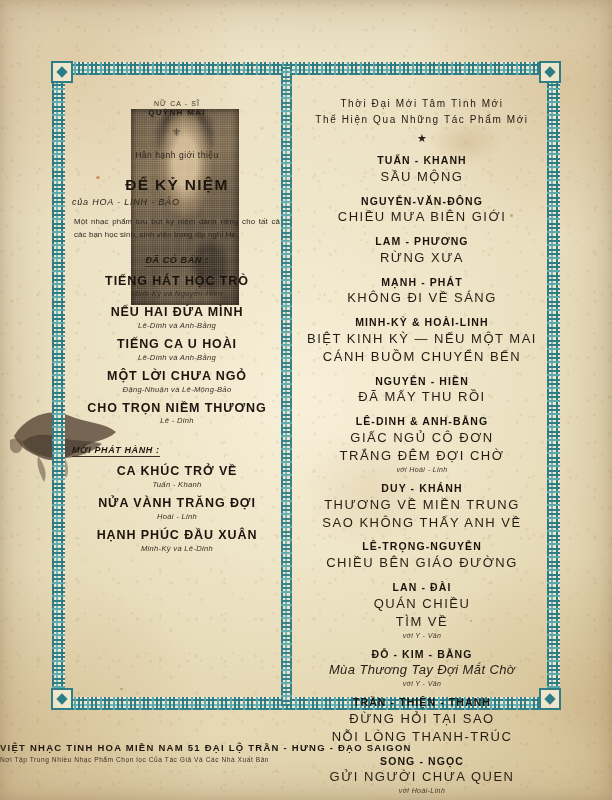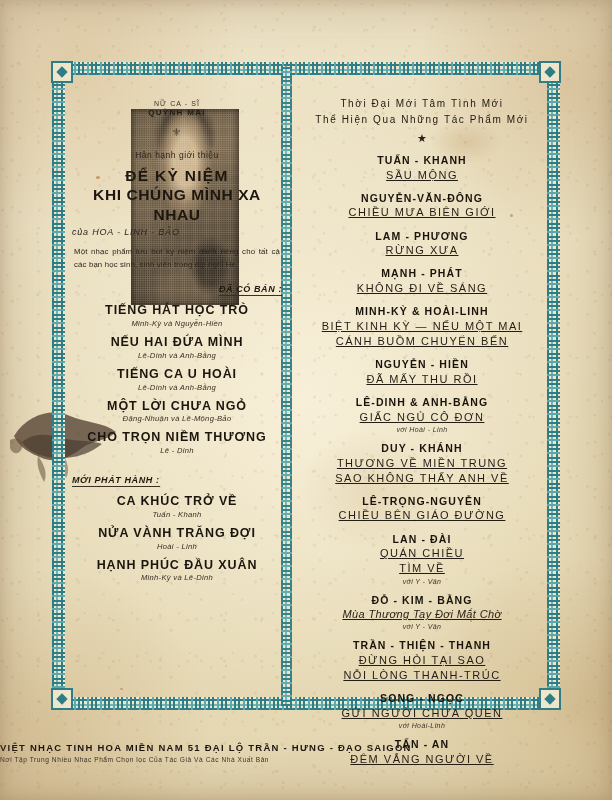--- a/index.html
+++ b/index.html
@@ -112,36 +112,36 @@
     position:absolute;inset:0;opacity:.45;
     background-image:radial-gradient(circle,rgba(255,245,220,.55) 0 .7px,transparent 1.1px);
     background-size:2.2px 2.2px;
   }
   #photoEdge{position:absolute;inset:0;box-shadow:inset 0 0 9px rgba(20,14,8,.75);}
 
   
   .cap        {text-align:center;font-size:7px;letter-spacing:1.1px;color:#3a3128;margin-top:4px;}
   .cap b      {display:block;font-size:8px;letter-spacing:1.3px;margin-top:1px;color:#241d16;}
   .orn        {text-align:center;font-size:11px;color:#4b4033;margin:9px 0 11px;letter-spacing:1px;}
-  .intro      {text-align:center;font-size:8.5px;color:#2e271f;letter-spacing:.5px;margin-bottom:6px;}
+  .intro      {text-align:center;font-size:8.5px;color:#2e271f;letter-spacing:.5px;margin-bottom:15px;}
   .t1         {text-align:center;font-size:15.5px;font-weight:bold;color:#1d1710;letter-spacing:1.3px;line-height:1.25;}
   .t2         {text-align:center;font-size:15.5px;font-weight:bold;color:#1d1710;letter-spacing:.6px;line-height:1.25;}
   .by         {text-align:left;font-size:9px;font-style:italic;color:#2b241c;letter-spacing:.8px;margin-top:3px;}
   .blurb      {font-size:7.8px;color:#2c251d;line-height:1.62;text-align:justify;margin:9px 2px 0 2px;letter-spacing:.15px;}
   .sechead    {font-size:9px;font-style:italic;font-weight:bold;color:#20190f;letter-spacing:.6px;
                border-bottom:1px solid #3a2f22;display:inline-block;padding-bottom:1px;margin:13px 0 7px;}
   .song       {text-align:center;font-size:12.5px;font-weight:bold;color:#1b150e;letter-spacing:.9px;line-height:1.18;}
   .author     {text-align:center;font-size:7.6px;font-style:italic;color:#362d22;letter-spacing:.3px;margin:1px 0 7px;}
 
   
   .hdr        {font-size:10px;color:#1f1810;letter-spacing:1.6px;line-height:1.55;}
   .star       {font-size:11px;color:#2a2218;margin:5px 0 9px;}
   .blk        {margin-bottom:9px;}
   .comp       {font-size:10.5px;font-weight:bold;color:#19130c;letter-spacing:1.1px;line-height:1.3;}
-  .work       {font-size:11px;color:#241d14;letter-spacing:1.5px;line-height:1.38;text-decoration:underline;}
+  .work       {font-size:13px;color:#241d14;letter-spacing:1.5px;line-height:1.38;}
   .work.it    {font-style:italic;letter-spacing:.4px;}
   .sub        {font-size:7px;font-style:italic;color:#3d3328;letter-spacing:.4px;margin-top:1px;}
 
   
   #footer{position:absolute;left:0;right:0;top:742px;text-align:left;}
   .f1{font-size:9.5px;font-weight:bold;color:#1c1610;letter-spacing:1.25px;}
   .f2{font-size:6.6px;color:#3a3026;letter-spacing:.55px;margin-top:3px;}
 
   #vig{position:absolute;inset:0;pointer-events:none;
        box-shadow:inset 0 0 58px rgba(120,85,45,.34), inset 0 0 14px rgba(110,78,40,.22);}
@@ -195,26 +195,25 @@
 
   <div class="cap">
     <span>NỮ CA - SĨ</span>
     <b>QUỲNH MAI</b>
   </div>
 
   <div class="orn">⚜</div>
 
   <div class="intro">Hân hạnh giới thiệu</div>
   <div class="t1">ĐỂ KỶ NIỆM</div>
-  <div class="t2">KHI CHÚNG MÌNH XA NHAU</div>
   <div class="by">của HOA - LINH - BẢO</div>
 
   <div class="blurb">Một nhạc phẩm lưu bút kỷ niệm dành riêng cho tất cả các bạn học sinh, sinh viên trong dịp nghỉ Hè.</div>
 
-  <div style="text-align:right;">
+  <div style="text-align:center;">
     <div class="sechead">ĐÃ CÓ BÁN :</div>
   </div>
   <div id="availList">
       <div class="song">TIẾNG HÁT HỌC TRÒ</div>
       <div class="author">Minh-Kỳ và Nguyễn-Hiền</div>
       <div class="song">NẾU HAI ĐỨA MÌNH</div>
       <div class="author">Lê-Dinh và Anh-Bằng</div>
       <div class="song">TIẾNG CA U HOÀI</div>
       <div class="author">Lê-Dinh và Anh-Bằng</div>
       <div class="song">MỘT LỜI CHƯA NGỎ</div>
@@ -262,20 +261,21 @@
         <div class="work">BIỆT KINH KỲ — NẾU MỘT MAI</div>
         <div class="work">CÁNH BUỒM CHUYỂN BẾN</div>
       </div>
       <div class="blk">
         <div class="comp">NGUYỄN - HIỀN</div>
         <div class="work">ĐÃ MẤY THU RỒI</div>
       </div>
       <div class="blk">
         <div class="comp">LÊ-DINH &amp; ANH-BẰNG</div>
         <div class="work">GIẤC NGỦ CÔ ĐƠN</div>
+        <div class="work">TRẮNG ĐÊM ĐỢI CHỜ</div>
         <div class="sub">với  Hoài - Linh</div>
       </div>
       <div class="blk">
         <div class="comp">DUY - KHÁNH</div>
         <div class="work">THƯƠNG VỀ MIỀN TRUNG</div>
         <div class="work">SAO KHÔNG THẤY ANH VỀ</div>
       </div>
       <div class="blk">
         <div class="comp">LÊ-TRỌNG-NGUYỄN</div>
         <div class="work">CHIỀU BÊN GIÁO ĐƯỜNG</div>

